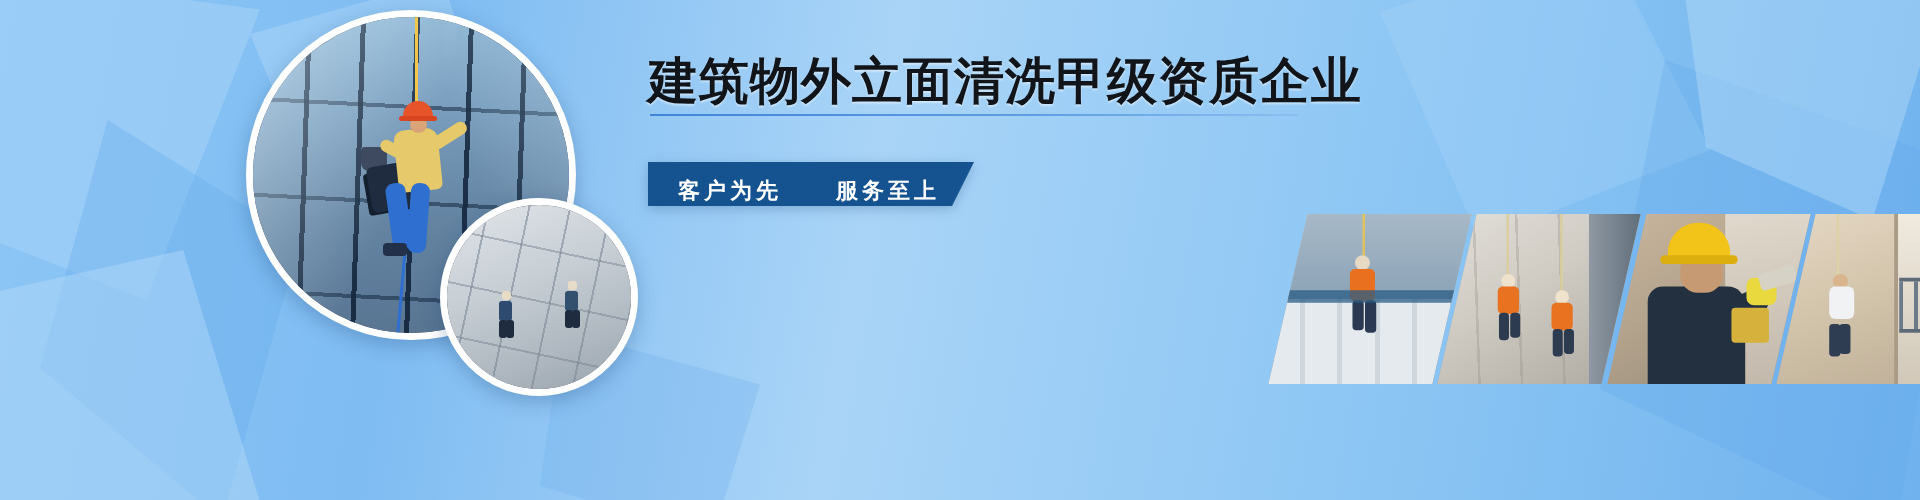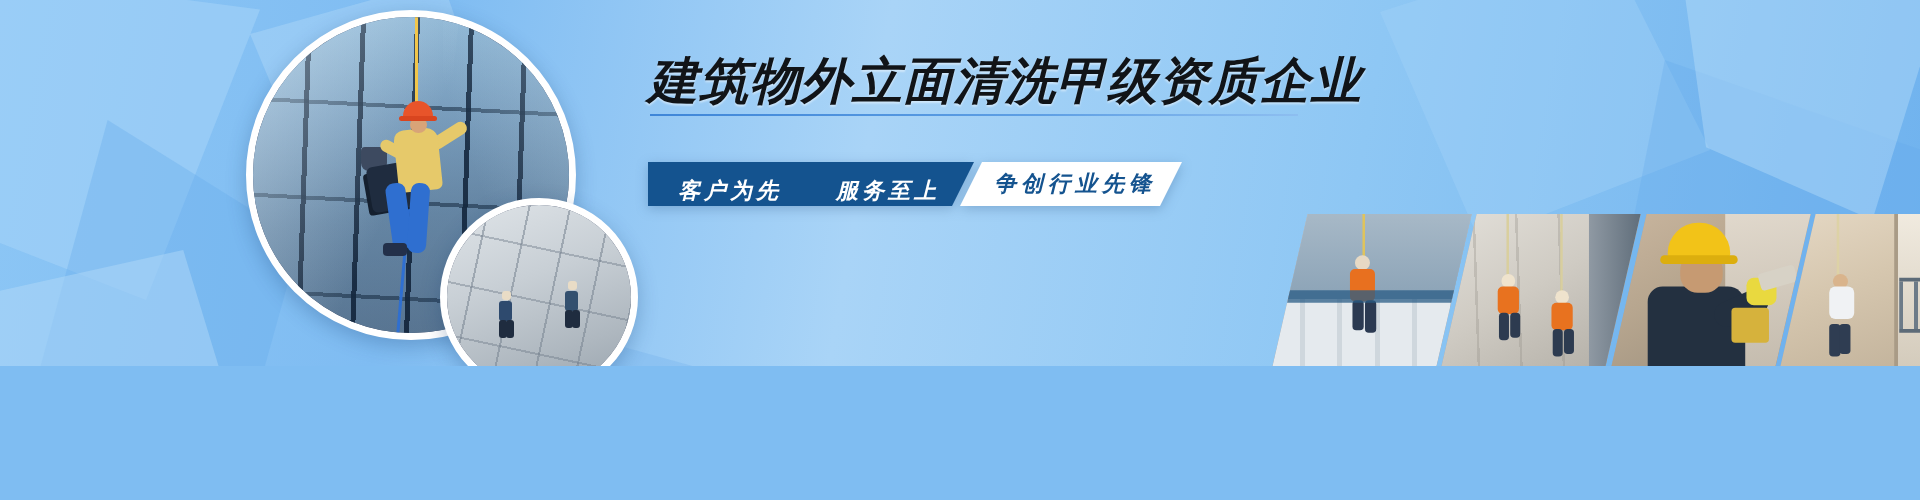--- a/index.html
+++ b/index.html
@@ -4,24 +4,23 @@
 <style>
   * { margin:0; padding:0; box-sizing:border-box; }
   html,body { width:1920px; height:500px; overflow:hidden; }
   body {
     font-family:"Liberation Sans","DejaVu Sans",sans-serif;
     background:#7fbdf2;
   }
 
   #banner {
     position:relative;
-    width:1920px; height:366px;
+    width:1920px; height:500px;
     overflow:hidden;
     background:linear-gradient(100deg,#8cc6f5 0%,#7fbcf2 22%,#a9d4f7 45%,#8ec7f4 70%,#6fb2ee 100%);
-    font-style:italic;
   }
 
   
   .deco { position:absolute; pointer-events:none; }
   .d1 { left:-40px; top:-30px; width:300px; height:330px;
         background:#a6d3f7; opacity:.55;
         clip-path:polygon(0% 0%,100% 12%,62% 100%,0% 78%); }
   .d2 { left:40px; top:120px; width:260px; height:400px;
         background:#6aaeec; opacity:.38;
         clip-path:polygon(26% 0%,100% 30%,70% 100%,0% 62%); }
@@ -373,23 +372,20 @@
     <div class="headline">建筑物外立面清洗甲级资质企业</div>
 
     <div class="rule"></div>
 
 
     <div class="slogan">
       <div class="sl-dark">
         <span>客户为先</span>
         <span>服务至上</span>
       </div>
-      <div class="sl-light">
-        <span>争创行业先锋</span>
-      </div>
     </div>
 
     <div class="photo-strip">
 
       <div class="pan">
         <div class="pan-in p1">
           <div class="p1-wall"></div>
           <div class="p1-rope"></div>
           <div class="p1-worker">
             <i class="hd"></i>

